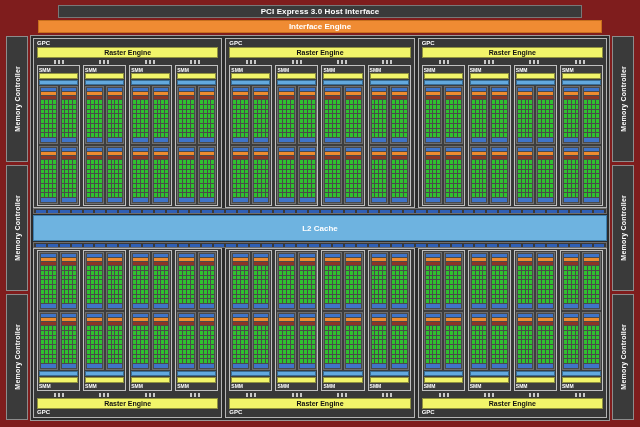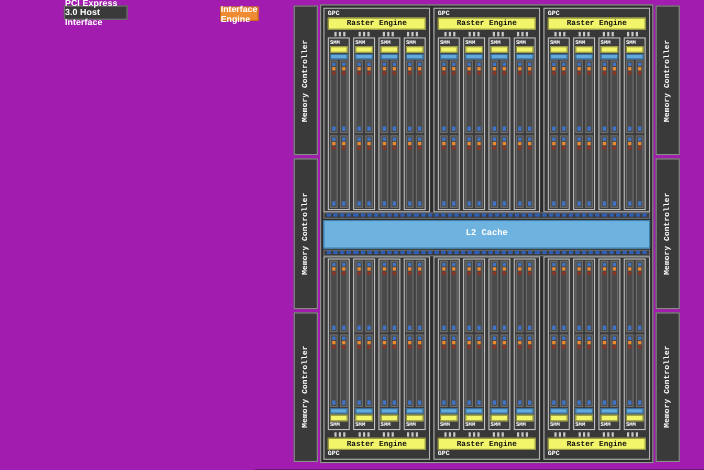--- a/index.html
+++ b/index.html
@@ -5,23 +5,23 @@
   * { box-sizing: border-box; margin: 0; padding: 0; }
   html, body {
     width: 640px; height: 427px;
     background: #1c1c1c;
     font-family: "Liberation Sans", sans-serif;
     overflow: hidden;
   }
   #die {
     position: relative;
     width: 640px; height: 427px;
-    background: #a21caf;
-    padding: 4px 22px 4px 6px;
-    display: flex; flex-direction: row;
+    background: #7f1d1d;
+    padding: 4px 6px 4px 6px;
+    display: flex; flex-direction: column;
   }
 
   
   .hostbar {
     height: 13px; margin: 1px 52px 0 52px;
     background: #3a3a3a; border: 1px solid #787878;
     color: #ffffff; font-size: 8px; font-weight: bold;
     display: flex; align-items: center; justify-content: center;
     letter-spacing: .1px;
   }
@@ -29,21 +29,20 @@
     height: 13px; margin: 2px 32px 2px 32px;
     background: #ef8b33; border: 1px solid #c76f1d;
     color: #ffffff; font-size: 8px; font-weight: bold;
     display: flex; align-items: center; justify-content: center;
   }
 
   
   .body {
     flex: 1; display: flex; flex-direction: row; gap: 2px;
     padding: 0 0 2px 0;
-    font-family: Liberation Mono, monospace;
   }
   .mc-col {
     width: 22px; display: flex; flex-direction: column; gap: 3px;
     padding: 1px 0 1px 0;
   }
   .mc {
     flex: 1; background: #3a3a3a; border: 1px solid #8c8c8c;
     display: flex; align-items: center; justify-content: center;
   }
   .mc span {

